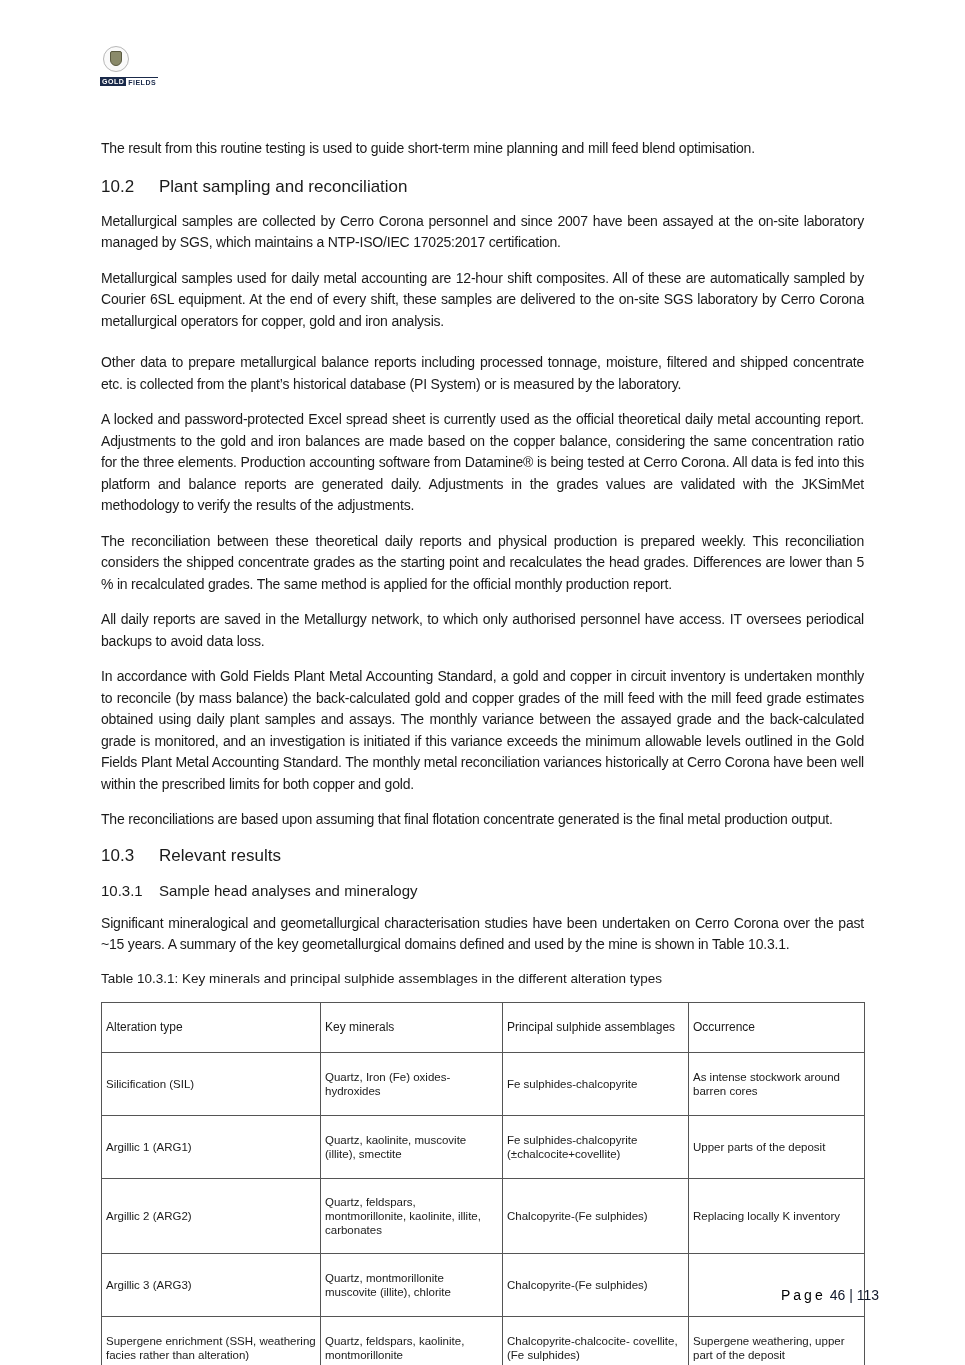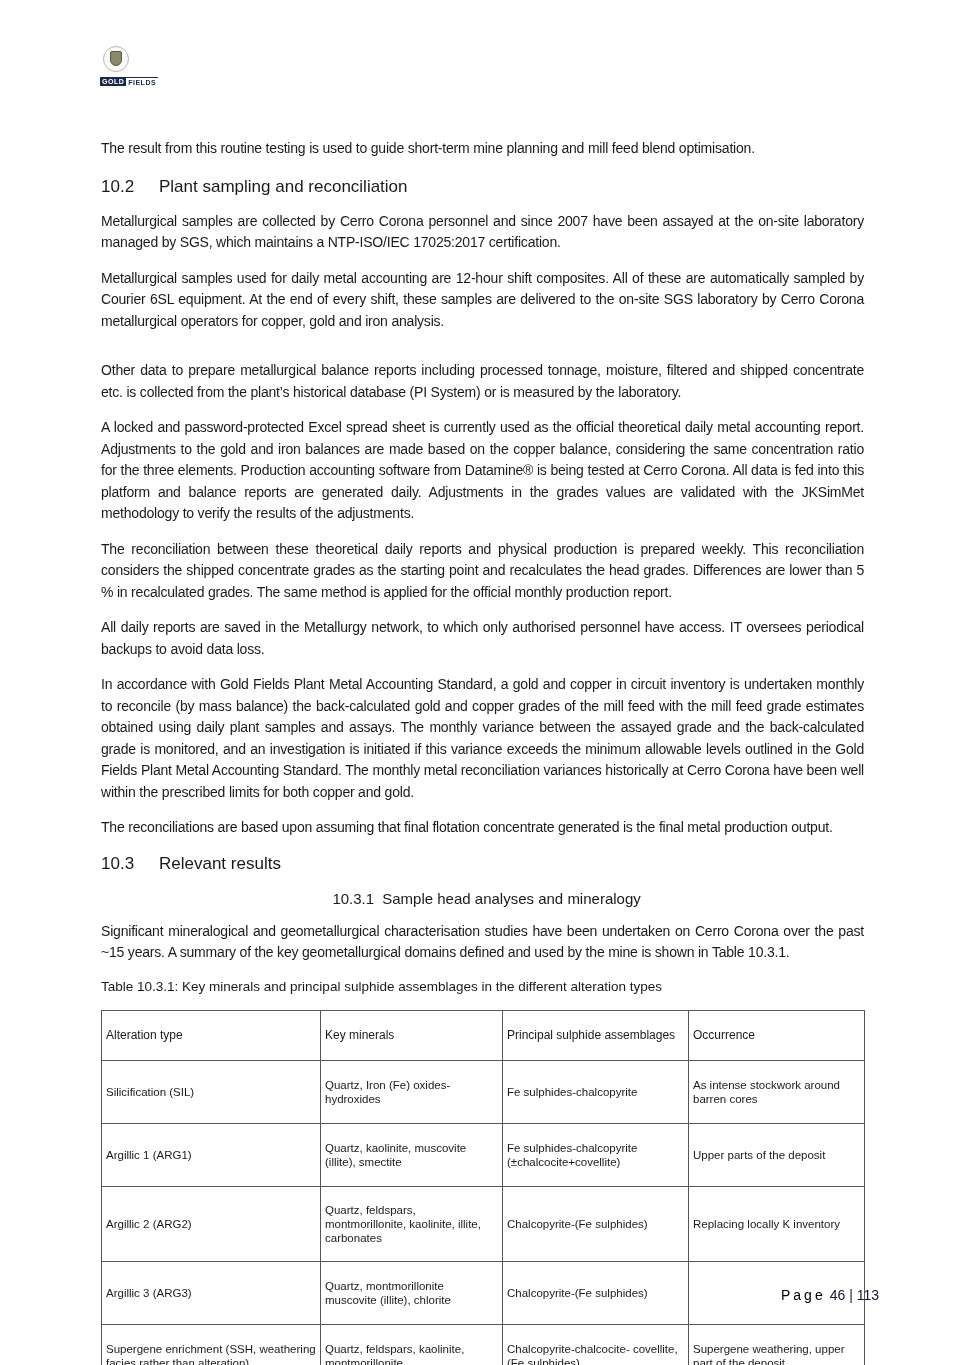--- a/index.html
+++ b/index.html
@@ -10,21 +10,21 @@
                   border: 1px solid #b8b8b8; background: #fafafa; box-sizing: border-box; }
   .logo .emblem .shield { position: absolute; left: 6px; top: 4px; width: 12px; height: 15px;
                           background: #8a8a6a; border-radius: 2px 2px 6px 6px; border: 1px solid #5a5a40; box-sizing: border-box; }
   .logo .wordmark { position: absolute; left: 0; top: 31px; height: 9px; display: flex; font-size: 7px; font-weight: bold; letter-spacing: 0.5px; }
   .logo .wordmark .w1 { background: #1a2a4a; color: #ffffff; padding: 0 2px; line-height: 9px; }
   .logo .wordmark .w2 { color: #1a2a4a; padding: 0 2px; line-height: 9px; border-top: 1px solid #1a2a4a; }
   .content { position: absolute; left: 101px; top: 138px; width: 763px; }
   p.body { font-size: 14px; line-height: 21.5px; margin: 0; text-align: justify; letter-spacing: -0.2px; }
   h2 { font-size: 17px; font-weight: normal; margin: 0; line-height: 22px; }
   h2 .num { display: inline-block; width: 58px; }
-  h3 { font-size: 15px; font-weight: normal; margin: 0; line-height: 20px; text-align: center; }
+  h3 { font-size: 15px; font-weight: normal; margin: 0; line-height: 20px; }
   h3 .num { display: inline-block; width: 58px; }
   .caption { font-size: 13.5px; line-height: 18px; margin: 0; }
   table { border-collapse: collapse; width: 763px; font-size: 11.5px; table-layout: fixed; }
   td, th { border: 1px solid #555; padding: 16px 4px; text-align: left; vertical-align: middle; font-weight: normal; line-height: 14px; }
   th { height: 17px; font-size: 12px; }
   td { height: 30px; }
   .source { font-size: 10px; margin: 0; }
   .footer { position: absolute; right: 86px; top: 1287px; font-size: 14px; }
   .footer .pg { color: #000000; letter-spacing: 3px; margin-right: 4px; }
   .footer .num { color: #0f172a; }
@@ -44,21 +44,21 @@
 
 <div class="content">
   <p class="body">The result from this routine testing is used to guide short-term mine planning and mill feed blend optimisation.</p>
 
   <h2 style="margin-top:16px">
     <span class="num">10.2</span><span>Plant sampling and reconciliation</span>
   </h2>
 
   <p class="body" style="margin-top:13px">Metallurgical samples are collected by Cerro Corona personnel and since 2007 have been assayed at the on-site laboratory managed by SGS, which maintains a NTP-ISO/IEC 17025:2017 certification.</p>
   <p class="body" style="margin-top:14px">Metallurgical samples used for daily metal accounting are 12-hour shift composites. All of these are automatically sampled by Courier 6SL equipment. At the end of every shift, these samples are delivered to the on-site SGS laboratory by Cerro Corona metallurgical operators for copper, gold and iron analysis.</p>
-  <p class="body" style="margin-top:28px">Other data to prepare metallurgical balance reports including processed tonnage, moisture, filtered and shipped concentrate etc. is collected from the plant’s historical database (PI System) or is measured by the laboratory.</p>
+  <p class="body" style="margin-top:20px">Other data to prepare metallurgical balance reports including processed tonnage, moisture, filtered and shipped concentrate etc. is collected from the plant’s historical database (PI System) or is measured by the laboratory.</p>
   <p class="body" style="margin-top:14px">A locked and password-protected Excel spread sheet is currently used as the official theoretical daily metal accounting report. Adjustments to the gold and iron balances are made based on the copper balance, considering the same concentration ratio for the three elements. Production accounting software from Datamine® is being tested at Cerro Corona. All data is fed into this platform and balance reports are generated daily. Adjustments in the grades values are validated with the JKSimMet methodology to verify the results of the adjustments.</p>
   <p class="body" style="margin-top:14px">The reconciliation between these theoretical daily reports and physical production is prepared weekly. This reconciliation considers the shipped concentrate grades as the starting point and recalculates the head grades. Differences are lower than 5 % in recalculated grades. The same method is applied for the official monthly production report.</p>
   <p class="body" style="margin-top:14px">All daily reports are saved in the Metallurgy network, to which only authorised personnel have access. IT oversees periodical backups to avoid data loss.</p>
   <p class="body" style="margin-top:14px">In accordance with Gold Fields Plant Metal Accounting Standard, a gold and copper in circuit inventory is undertaken monthly to reconcile (by mass balance) the back-calculated gold and copper grades of the mill feed with the mill feed grade estimates obtained using daily plant samples and assays. The monthly variance between the assayed grade and the back-calculated grade is monitored, and an investigation is initiated if this variance exceeds the minimum allowable levels outlined in the Gold Fields Plant Metal Accounting Standard. The monthly metal reconciliation variances historically at Cerro Corona have been well within the prescribed limits for both copper and gold.</p>
   <p class="body" style="margin-top:14px">The reconciliations are based upon assuming that final flotation concentrate generated is the final metal production output.</p>
 
   <h2 style="margin-top:14px">
     <span class="num">10.3</span><span>Relevant results</span>
   </h2>
 

